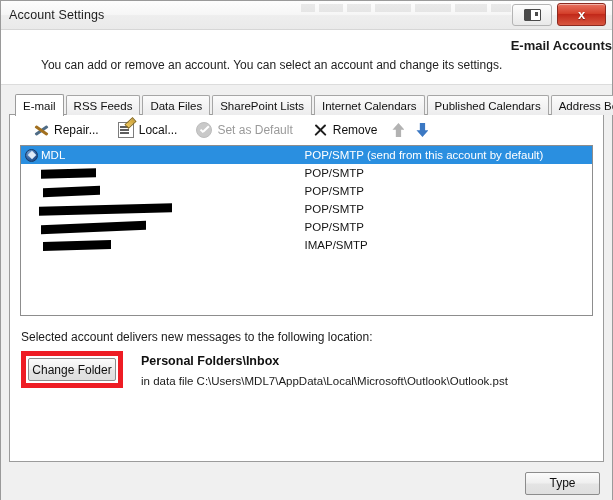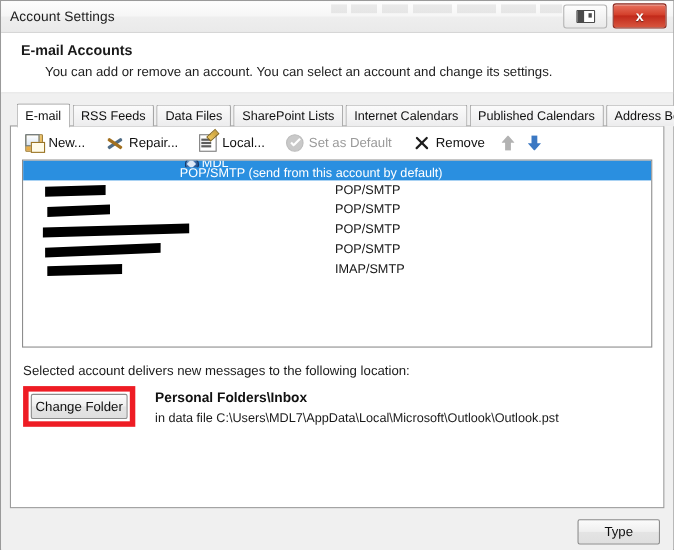--- a/index.html
+++ b/index.html
@@ -98,20 +98,21 @@
     flex: 0 0 55px;
     background: #ffffff;
     border-bottom: 1px solid #dcdcdc;
     padding: 8px 0 0 18px;
   }
   .header-title {
     font-size: 13px;
     font-weight: bold;
     color: #1a1a1a;
     margin-bottom: 5px;
+    text-align: right;
   }
   .header-sub {
     font-size: 12px;
     color: #222222;
     margin-left: 22px;
   }
 
   
   .body-area {
     flex: 1 1 auto;
@@ -310,21 +311,20 @@
     display: flex;
     align-items: center;
     height: 18px;
     font-size: 11.5px;
     color: #151515;
     padding-left: 4px;
   }
   .row.selected {
     background: #2a8fe0;
     color: #ffffff;
-    flex-direction: column;
   }
   .cell-name {
     width: 282px;
     display: flex; align-items: center;
     overflow: hidden;
     height: 18px;
   }
   .cell-type { width: 290px; white-space: nowrap; }
 
   .acct-badge {
@@ -452,24 +452,20 @@
         <div class="tab">Data Files</div>
         <div class="tab">SharePoint Lists</div>
         <div class="tab">Internet Calendars</div>
         <div class="tab">Published Calendars</div>
         <div class="tab">Address Books</div>
       </div>
 
     <div class="tabpanel">
 
       <div class="toolbar">
-        <div class="tb-item">
-          <span class="tb-ico ico-new"></span>
-          <span class="lbl">New...</span>
-        </div>
         <div class="tb-gap"></div>
         <div class="tb-item">
           <span class="tb-ico ico-repair"></span>
           <span class="lbl">Repair...</span>
         </div>
         <div class="tb-gap"></div>
         <div class="tb-item">
           <span class="tb-ico ico-change"></span>
           <span class="lbl">Local...</span>
         </div>

